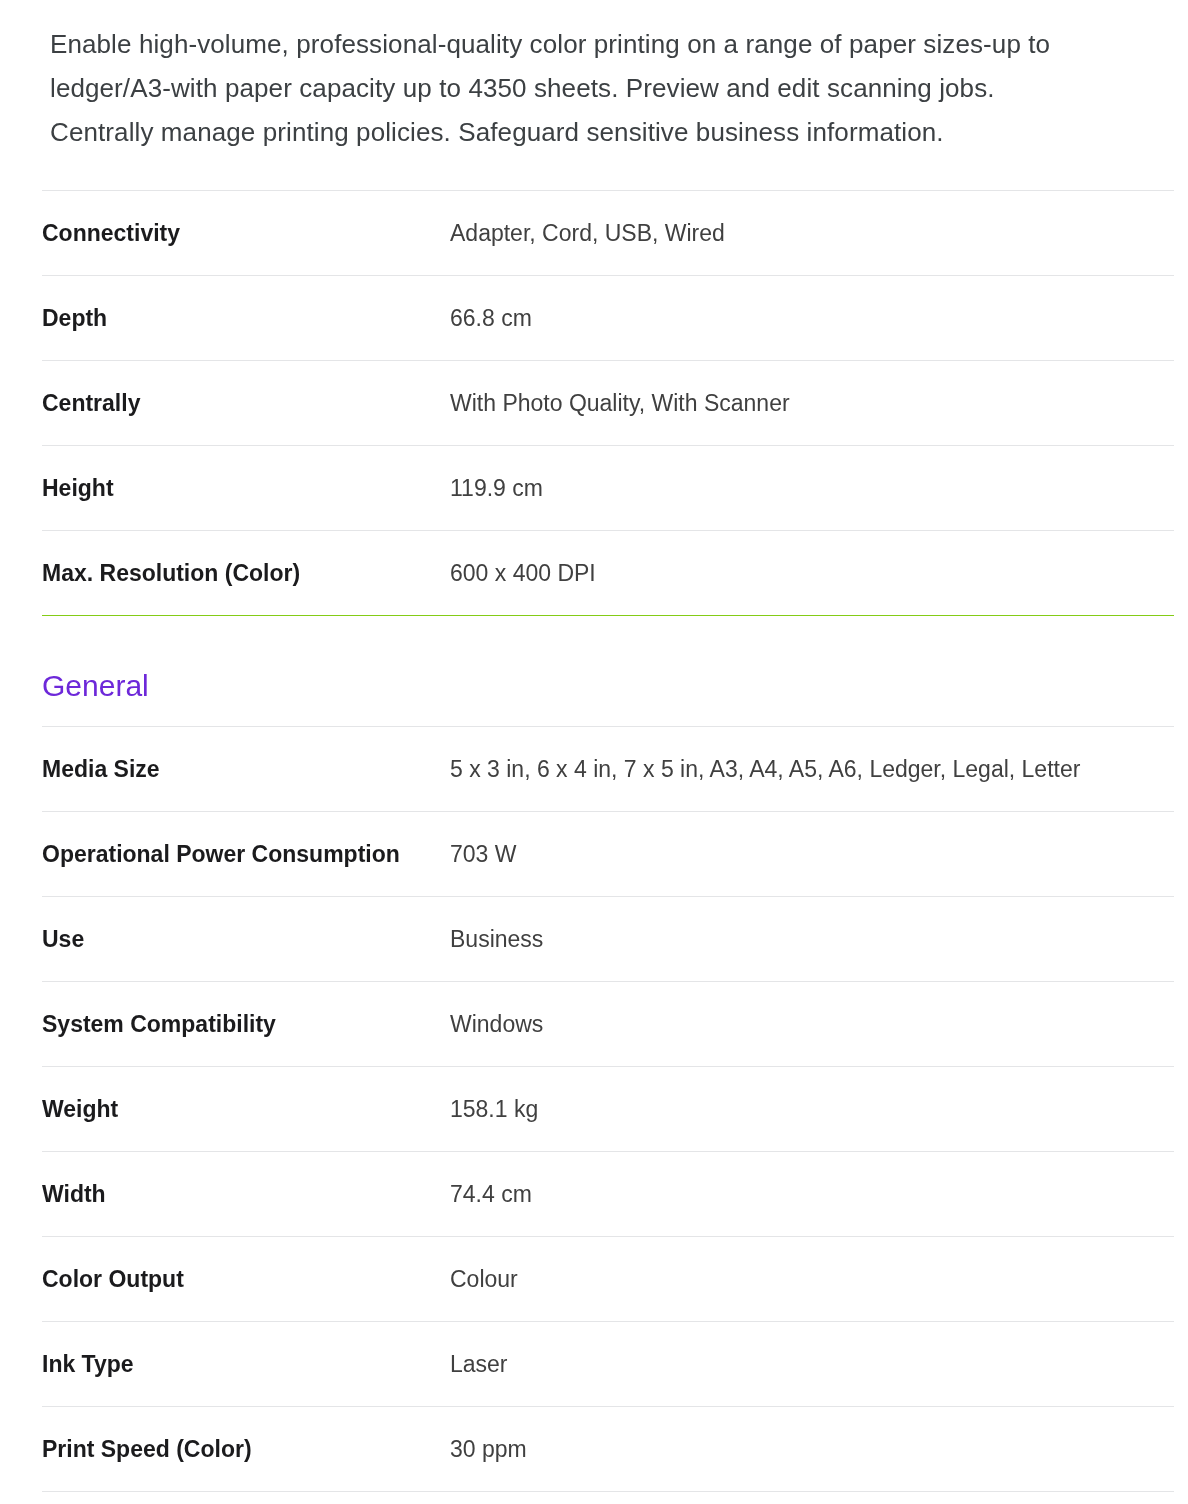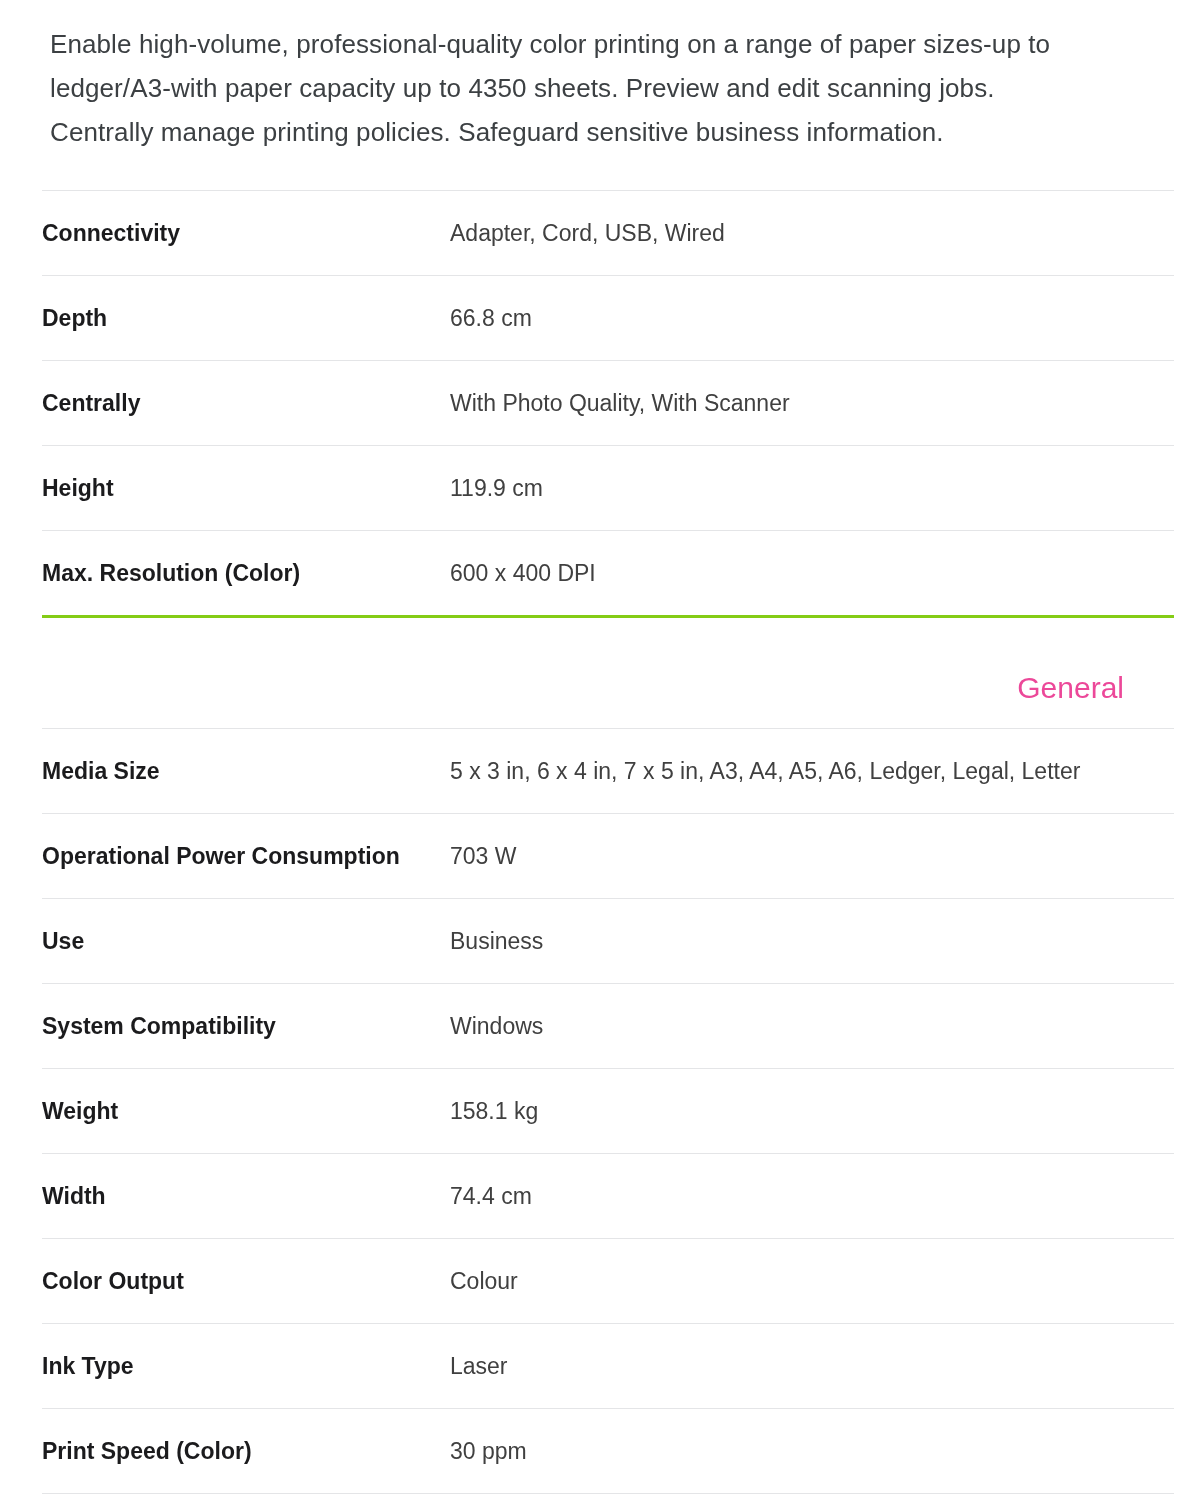--- a/index.html
+++ b/index.html
@@ -35,45 +35,44 @@
   table.specs {
     width: 100%;
     border-collapse: collapse;
     table-layout: fixed;
   }
   table.specs tr.row {
     border-top: 1px solid #e4e5e7;
     margin-left: 28px;
   }
   table.specs tr.row:last-child {
-    border-bottom: 3px solid #84cc16;
+    border-bottom: 1px solid #84cc16;
   }
   table.specs td {
     padding: 22px 0 22px 0;
     vertical-align: top;
     font-size: 23px;
     line-height: 40px;
   }
   td.key {
     width: 408px;
     font-weight: bold;
     color: #1b1b1d;
     padding-right: 20px;
   }
   td.val {
     color: #404040;
     font-weight: 400;
   }
   .section-title {
-    padding: 52px 64px 22px 42px;
+    padding: 52px 36px 22px 42px;
     font-size: 30px;
     line-height: 36px;
-    color: #ec4899;
+    color: #6d28d9;
     font-weight: 400;
-    text-align: right;
   }
   .group-2 {
     margin-top: 0;
   }
 </style>
 </head>
 <body>
 
 <div class="page">
 

